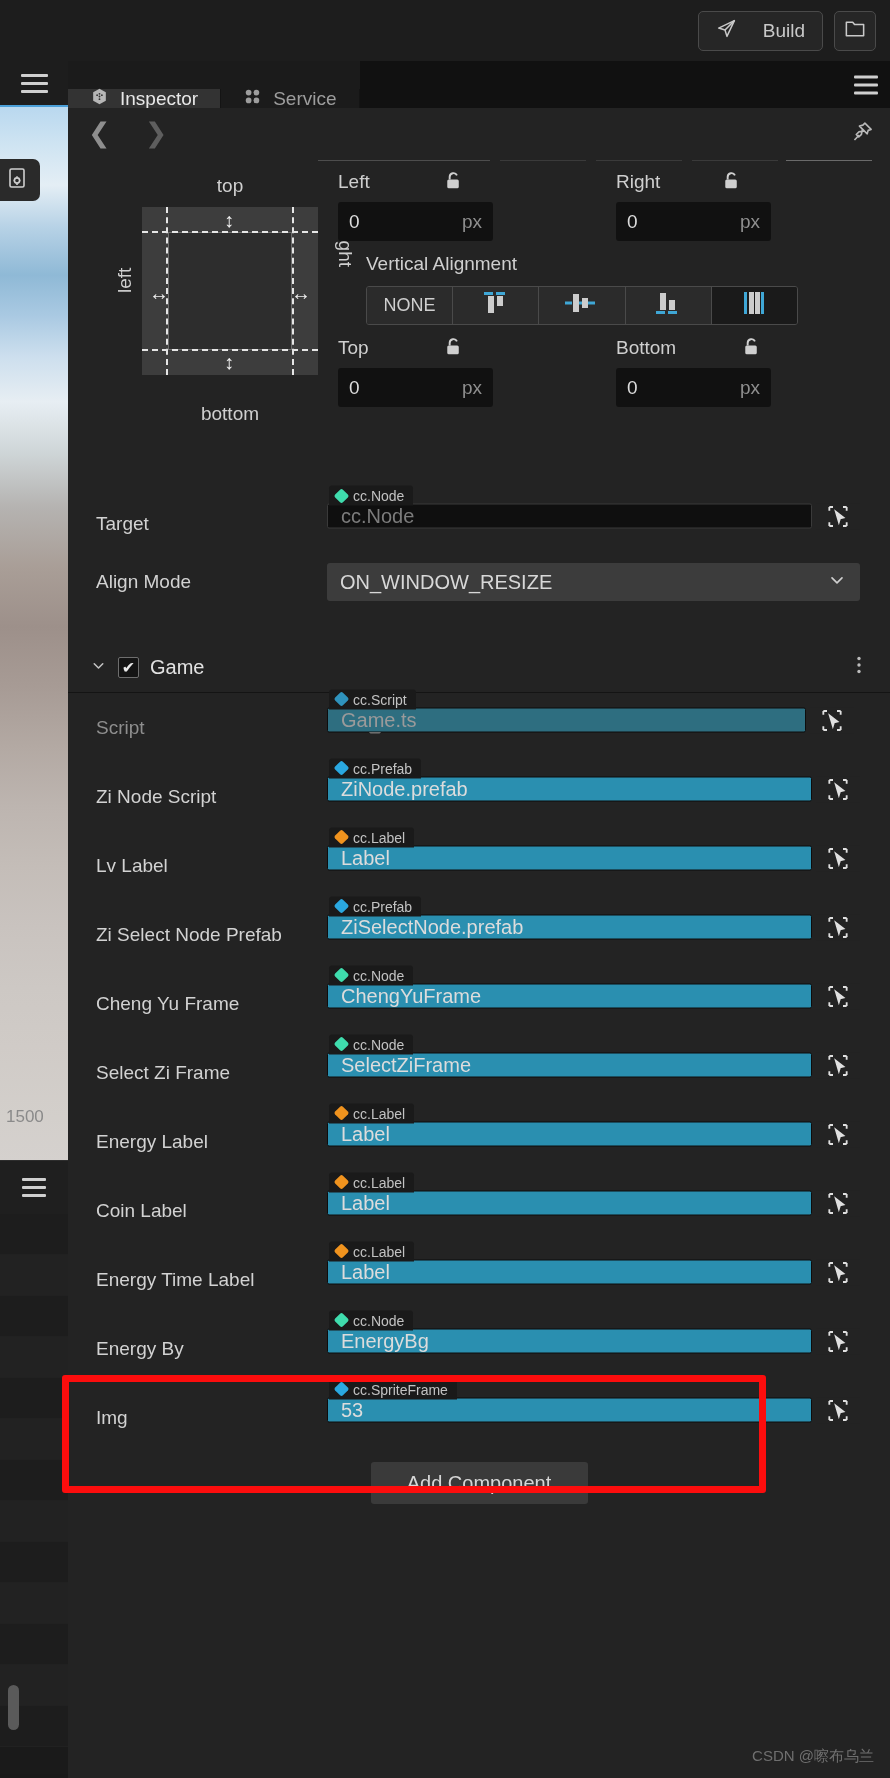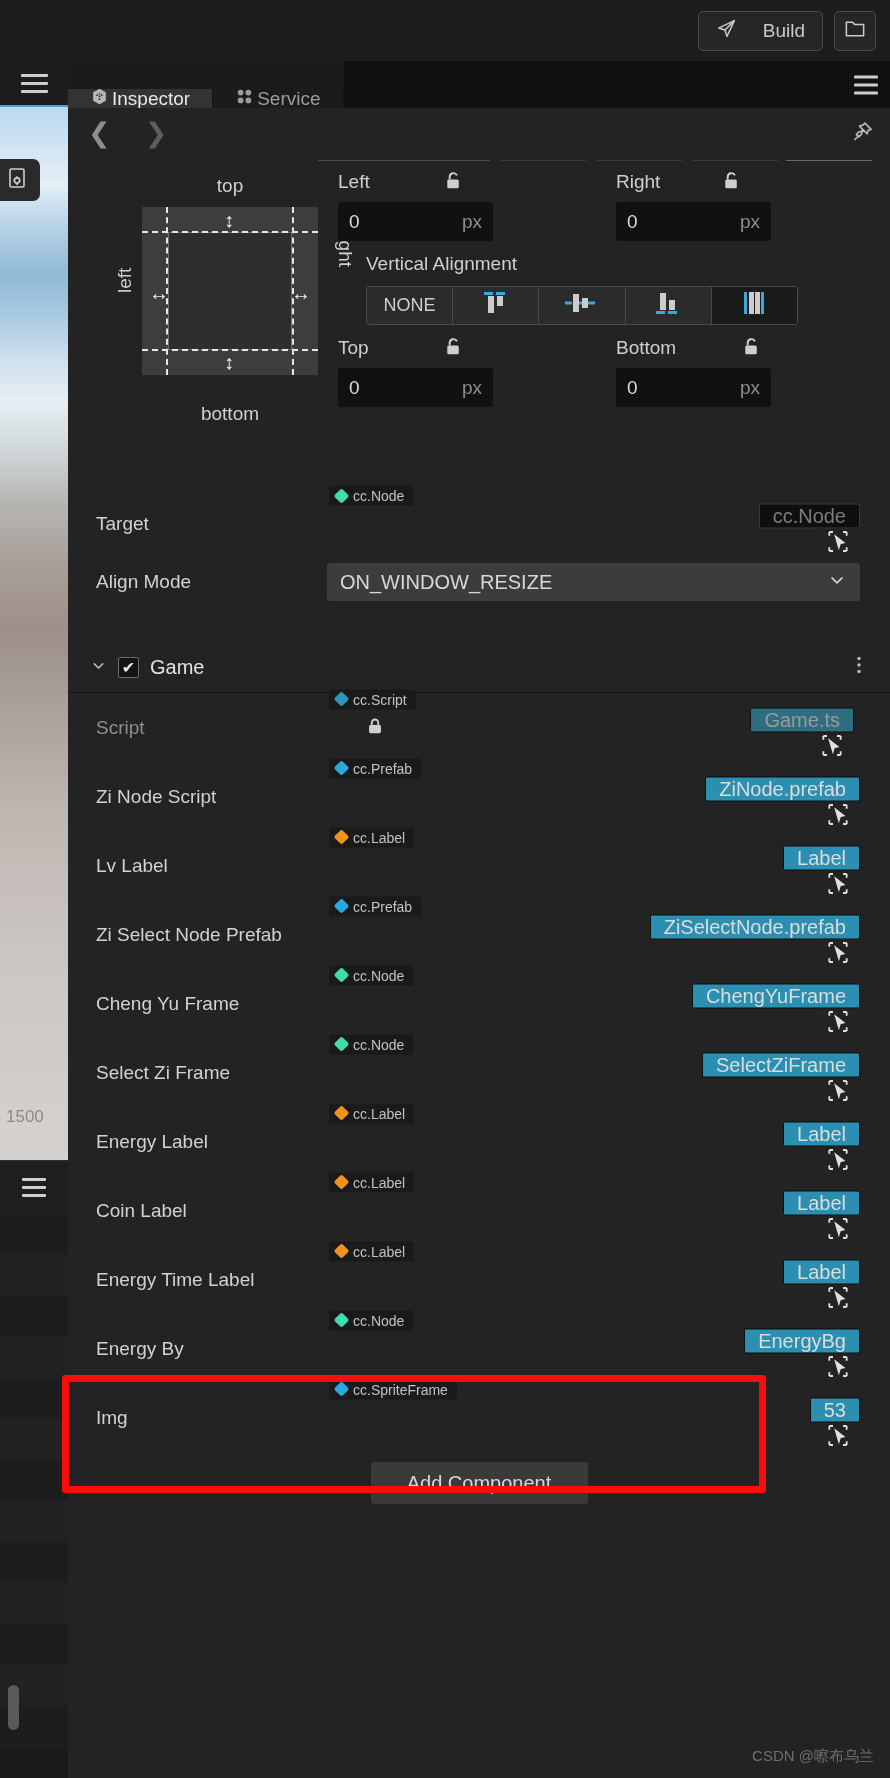--- a/index.html
+++ b/index.html
@@ -66,21 +66,21 @@
 
   .hamburger { display: flex; flex-direction: column; gap: 5px; }
   .hamburger i { display: block; width: 27px; height: 3px; background: #cfcfcf; border-radius: 1px; }
   .hamburger.sm i { width: 24px; height: 3px; }
 
   
   .panel { position: absolute; left: 68px; top: 61px; width: 822px; height: 1717px; background: #232323; }
 
   .tabbar { position: relative; height: 47px; background: #1b1b1b; display: flex; align-items: stretch; }
   .tab {
-    display: flex; align-items: center; gap: 3px;
+    display: flex; align-items: center; gap: 11px;
     padding: 0 22px; font-size: 19px; color: #9d9d9d;
     background: #1b1b1b; border-right: 1px solid #141414; margin-top: 28px;
   }
   .tab.active { background: #333333; color: #e8e8e8; }
   .tabbar-rest { flex: 1; background: #111111; position: relative; }
   .tabbar-menu { position: absolute; right: 12px; top: 50%; transform: translateY(-50%); }
 
   .navbar {
     position: relative; height: 51px; background: #232323;
     display: flex; align-items: center; padding: 0 20px; gap: 34px;
@@ -152,21 +152,21 @@
   .prop-label.dim { color: #8e8e8e; }
   .prop-ctrl { position: absolute; left: 259px; right: 36px; top: 50%; transform: translateY(-50%); }
 
   .select {
     height: 38px; background: #3c3c3c; border-radius: 3px;
     display: flex; align-items: center; justify-content: space-between;
     padding: 0 13px; color: #d8d8d8; font-size: 20px;
   }
 
   
-  .assetfield { position: relative; display: flex; align-items: flex-end; height: 41px; flex-direction: column; }
+  .assetfield { position: relative; display: flex; align-items: flex-start; height: 41px; }
   .assetfield .badge {
     position: absolute; left: 2px; top: -18px; height: 20px;
     background: #1a1a1a; border-radius: 3px 3px 0 0;
     display: flex; align-items: center; gap: 6px; padding: 0 9px 0 7px;
     font-size: 14px; color: #c2c2c2; z-index: 2;
   }
   .diamond { width: 11px; height: 11px; transform: rotate(45deg); border-radius: 2px; }
   .assetfield .value {
     flex: 1; background: #2a8fb0; border: 1px solid #0d0d0d;
     display: flex; align-items: center; padding: 0 13px;

